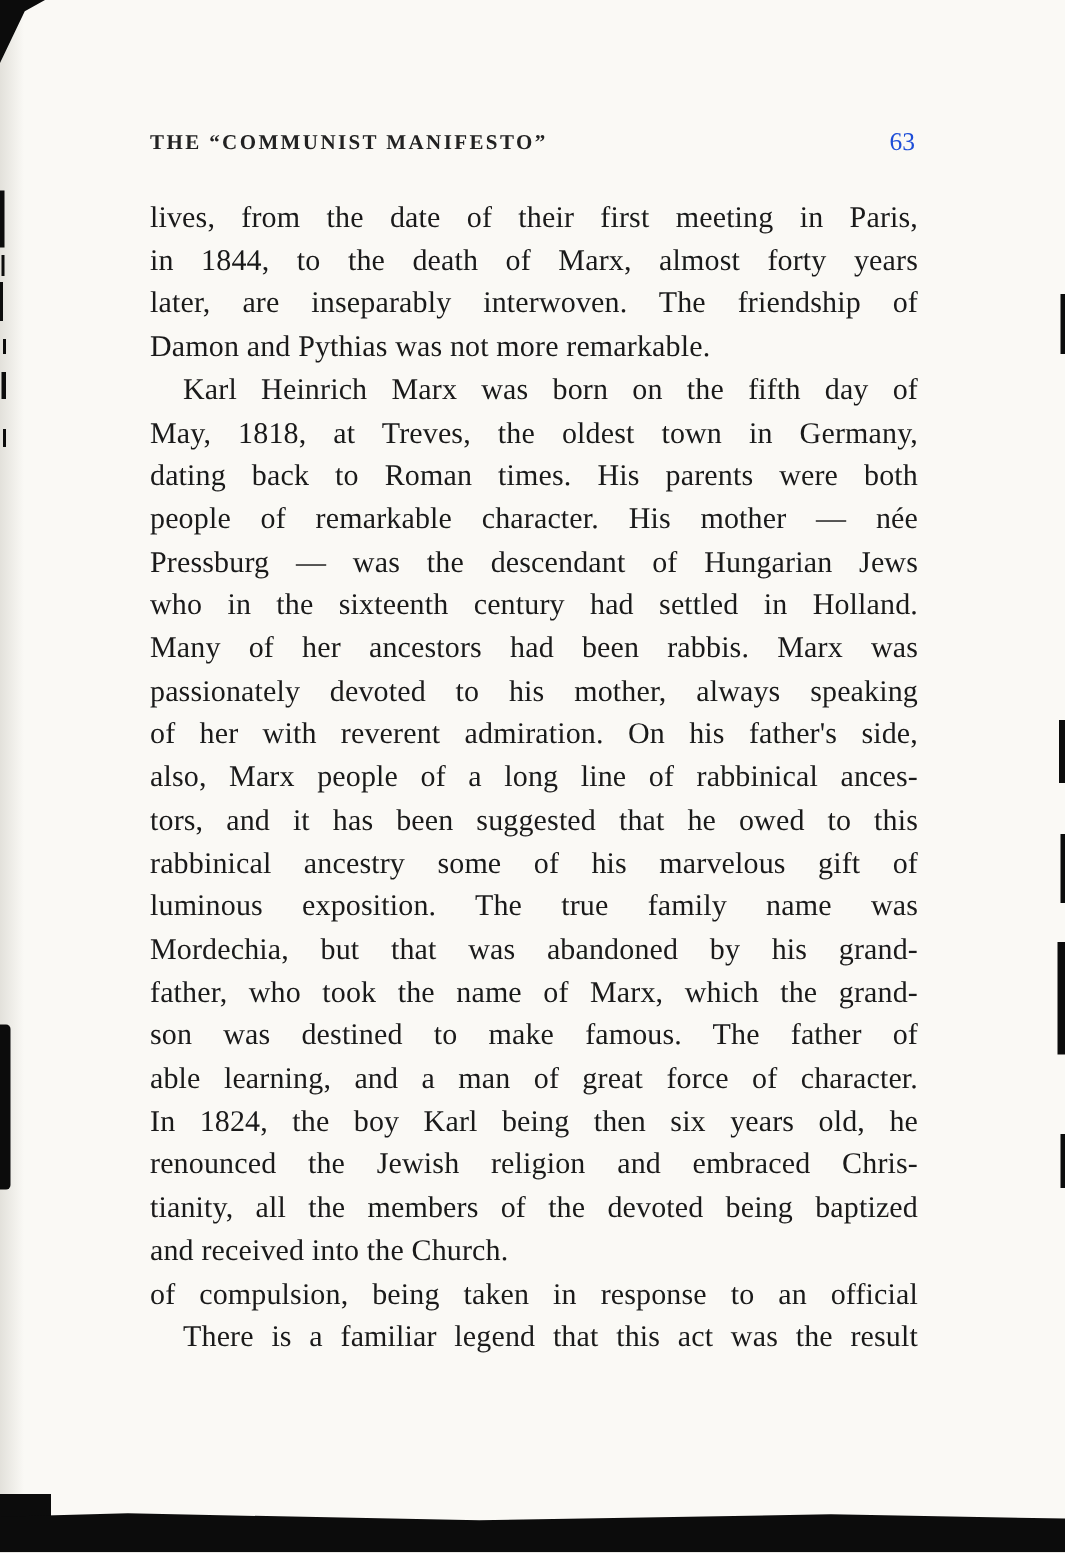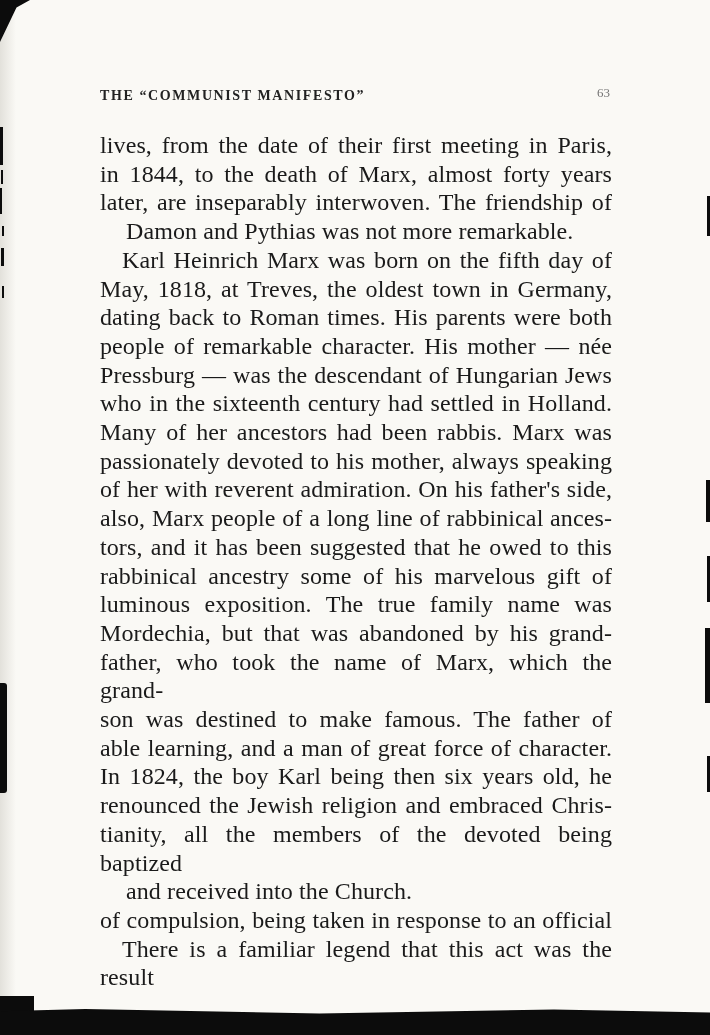--- a/index.html
+++ b/index.html
@@ -23,36 +23,36 @@
   .header .title {
     position: absolute; left: 0; right: 0; top: 2px;
     font-size: 14px;
     letter-spacing: 1.6px;
     font-weight: 600;
     color: #222;
     white-space: nowrap;
   }
   .header .pagenum {
     position: absolute; right: 2px; top: -1px;
-    font-size: 13px;
-    color: #737373;
+    font-size: 17px;
+    color: #1d4ed8;
   }
   .page-body {
     position: absolute; left: 100px; top: 131px; width: 512px;
-    font-size: 24px;
+    font-size: 20px;
     line-height: 28.7px;
     letter-spacing: 0.1px;
   }
   .paragraph { margin: 0; }
   .line {
     text-align: justify;
     text-align-last: justify;
     white-space: normal;
   }
-  .line.endline { text-align-last: left; margin-left: 26px; }
+  .line.endline { text-align-last: left; }
   .line.indent { text-indent: 22px; }
   
   .artifact {
     position: absolute;
     background: #0c0c0c;
     pointer-events: none;
   }
   .corner {
     left: 0; top: 0; width: 30px; height: 42px;
     clip-path: polygon(0 0, 100% 0, 55% 18%, 0 100%);

